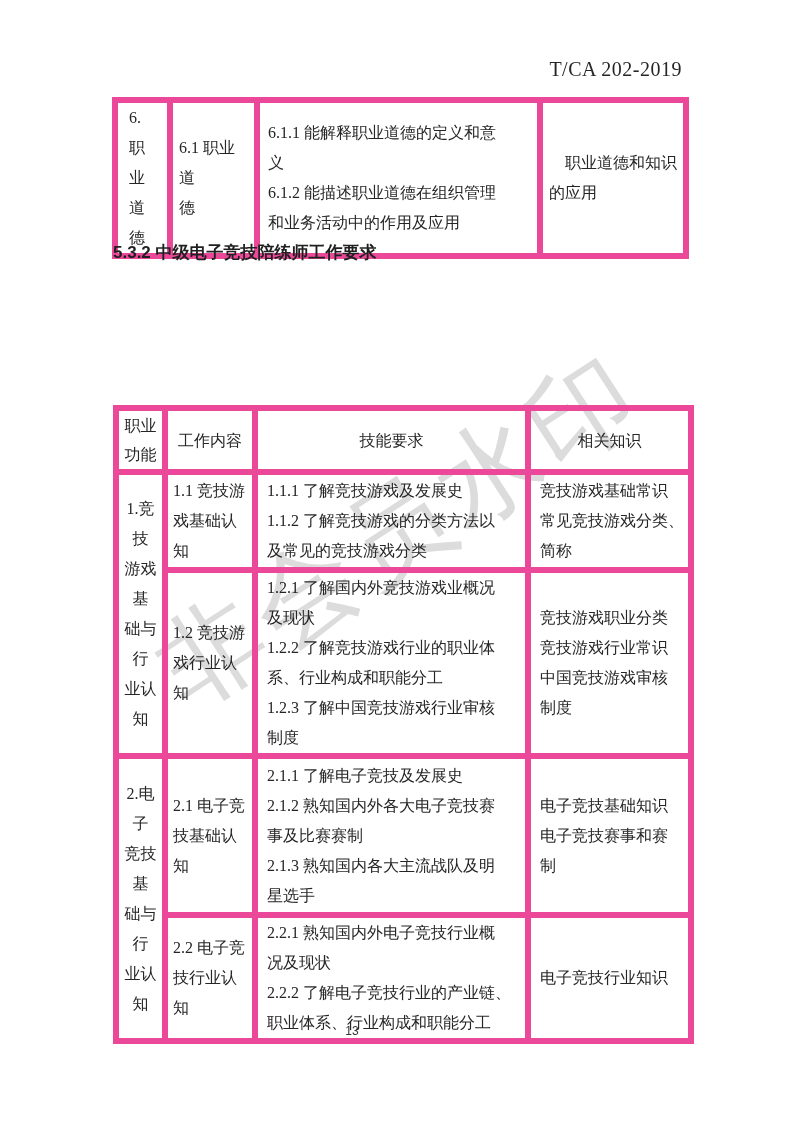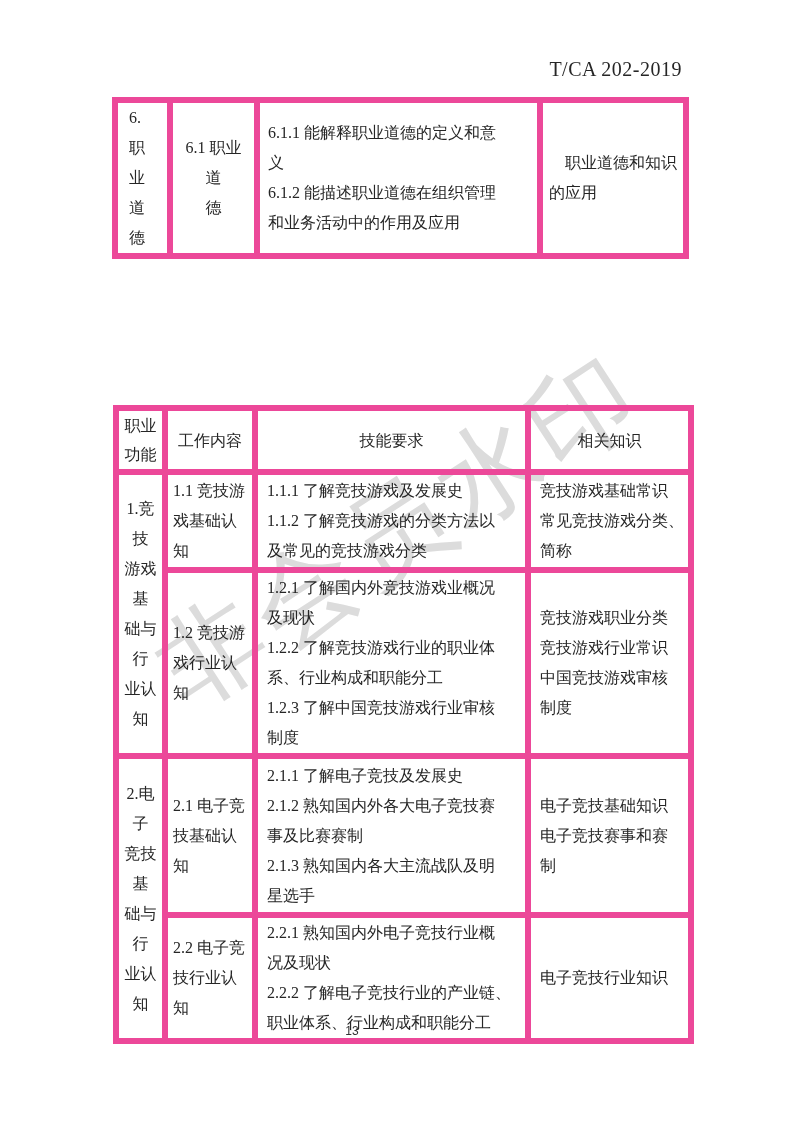--- a/index.html
+++ b/index.html
@@ -15,21 +15,21 @@
   }
   .doc-code{position:absolute;top:58px;right:112px;font-size:20px;letter-spacing:.5px;}
   table{border-collapse:collapse;table-layout:fixed;}
   td,th{
     border:6px solid #ec4899;vertical-align:middle;font-weight:normal;
     white-space:pre-line;overflow:hidden;font-size:16px;line-height:30px;
   }
   .top-table{position:absolute;left:112px;top:97px;width:571px;}
   .top-table tr{height:122px;}
   .top-table .c1{padding:0 11px;text-align:left;}
-  .top-table .c2{padding:0 6px;text-align:center;}
+  .top-table .c2{padding:0 6px;text-align:left;}
   .top-table .c3{padding:0 8px;text-align:left;}
   .top-table .c4{padding:0 2px 0 6px;text-align:left;}
   .section-heading{
     position:absolute;left:113px;top:241px;margin:0;font-size:17px;font-weight:bold;
     font-family:"Liberation Sans","DejaVu Sans",sans-serif;color:#1f1f1f;
   }
   .intro{position:absolute;left:113px;top:290px;margin:0;font-size:16px;text-indent:33px;width:575px;}
   .caption{position:absolute;left:113px;top:353px;font-size:16px;}
   .main-table{position:absolute;left:113px;top:405px;width:575px;}
   .main-table th{text-align:center;line-height:29px;padding:0 2px;}
@@ -68,20 +68,21 @@
       <td class="c3">6.1.1 能解释职业道德的定义和意
 义
 6.1.2 能描述职业道德在组织管理
 和业务活动中的作用及应用</td>
       <td class="c4">　职业道德和知识
 的应用</td>
     </tr>
   </tbody>
     </table>
 
+  <h2 class="section-heading">5.3.2 中级电子竞技陪练师工作要求</h2>
 
 
 
   <table class="main-table">
     <colgroup>
         <col style="width:49px">
         <col style="width:90px">
         <col style="width:273px">
         <col style="width:163px">
       </colgroup>

